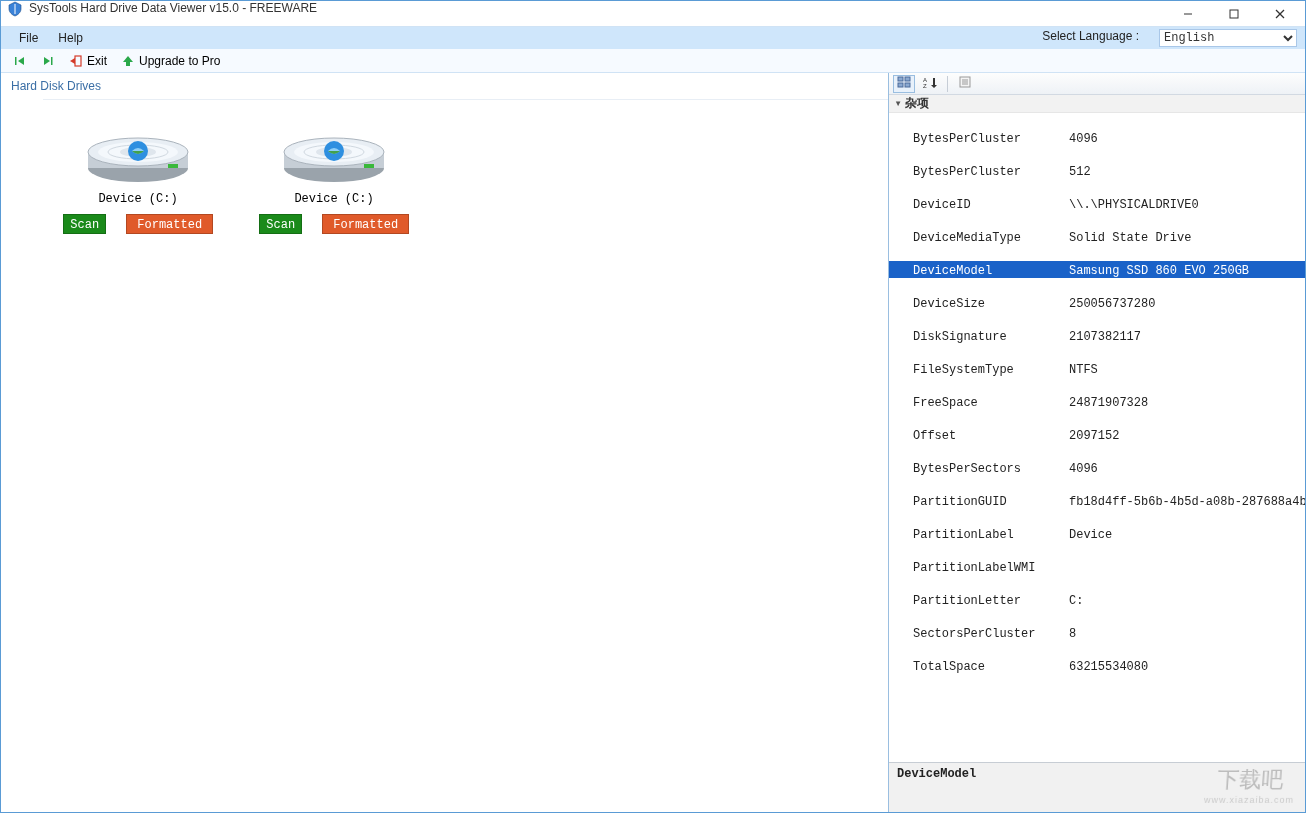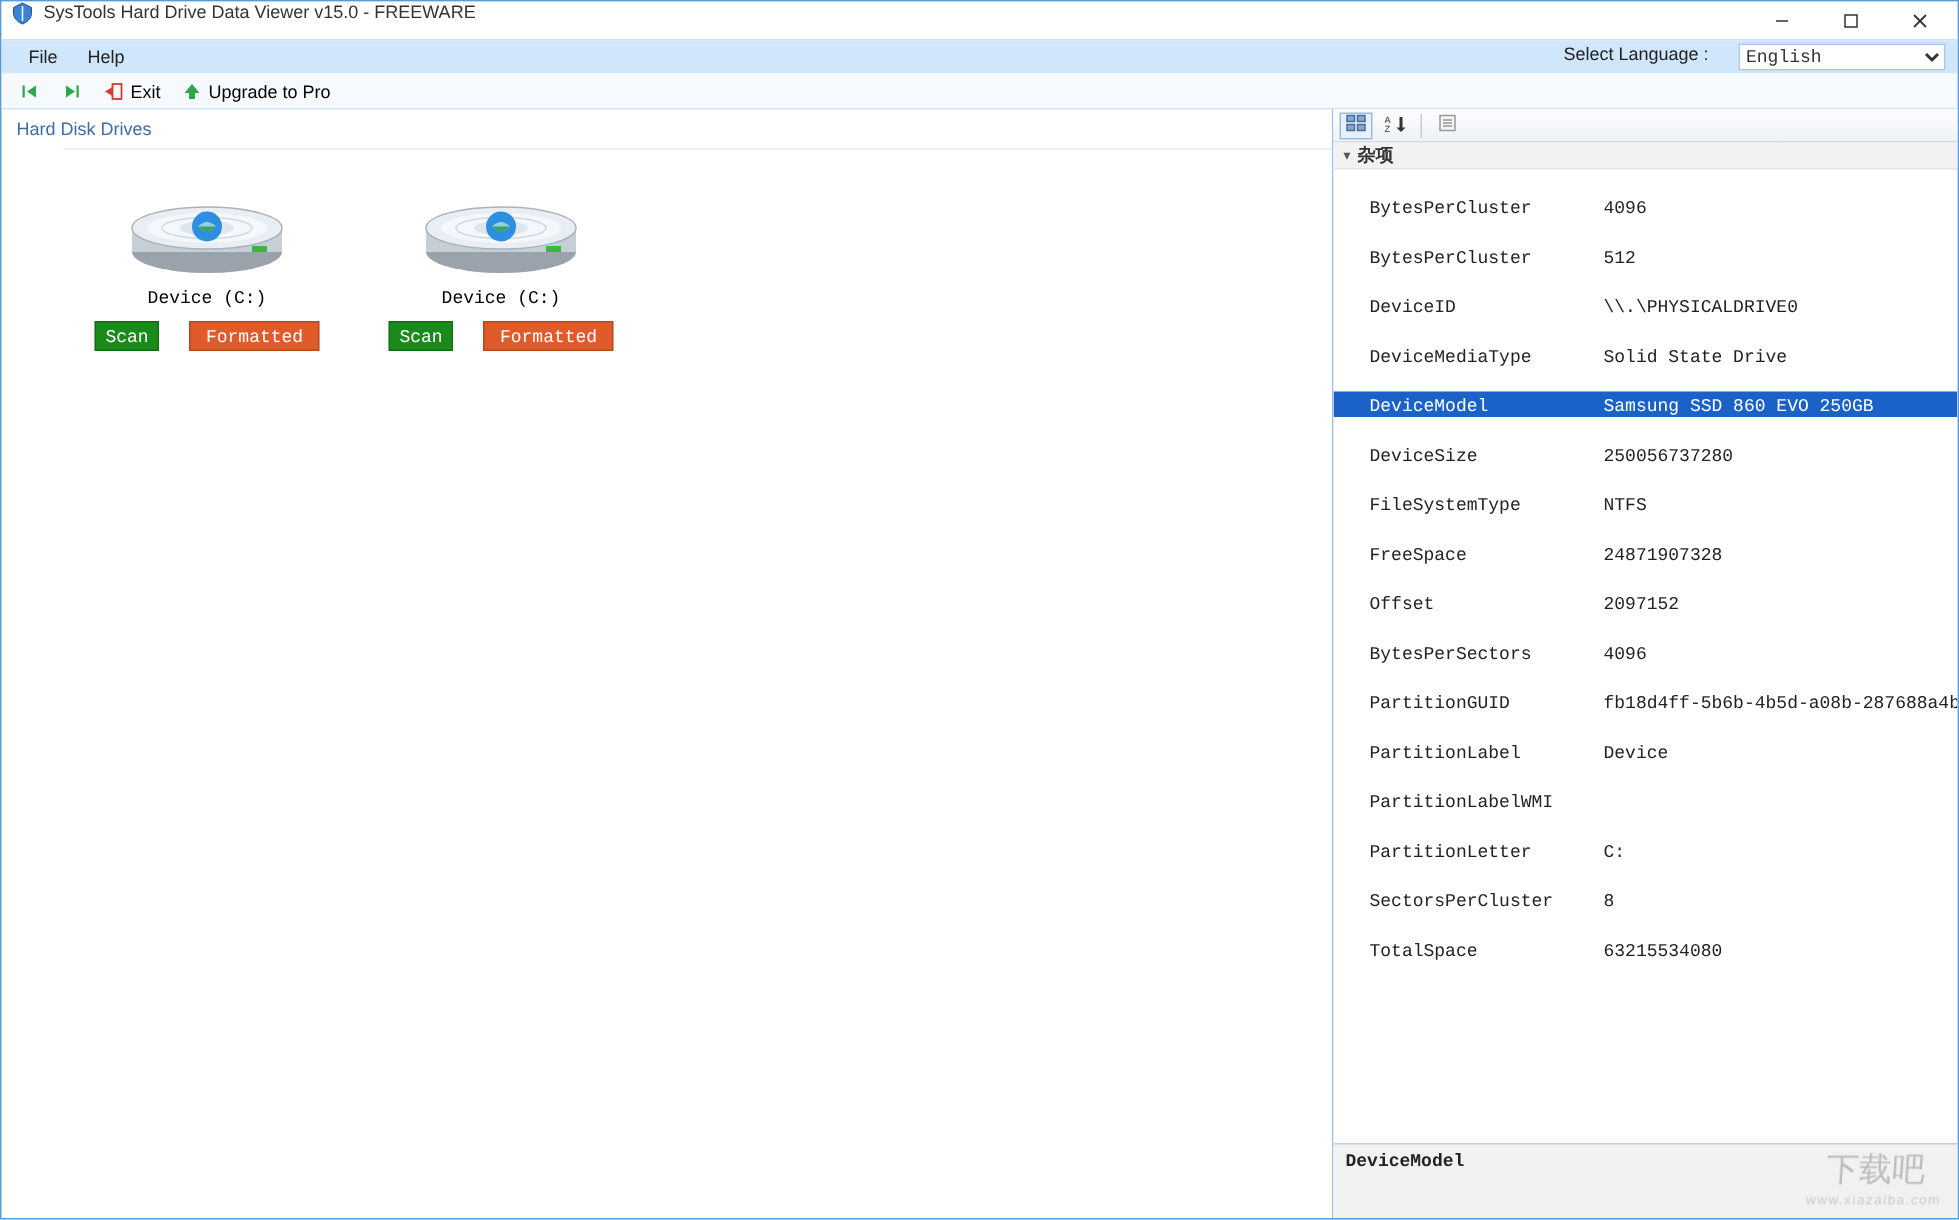--- a/index.html
+++ b/index.html
@@ -341,20 +341,24 @@
         </div>
         <div class="prop-row selected">
           <div class="key">DeviceModel</div>
           <div class="val">Samsung SSD 860 EVO 250GB</div>
         </div>
         <div class="prop-row">
           <div class="key">DeviceSize</div>
           <div class="val">250056737280</div>
         </div>
         <div class="prop-row">
+          <div class="key">DiskSignature</div>
+          <div class="val">2107382117</div>
+        </div>
+        <div class="prop-row">
           <div class="key">FileSystemType</div>
           <div class="val">NTFS</div>
         </div>
         <div class="prop-row">
           <div class="key">FreeSpace</div>
           <div class="val">24871907328</div>
         </div>
         <div class="prop-row">
           <div class="key">Offset</div>
           <div class="val">2097152</div>

